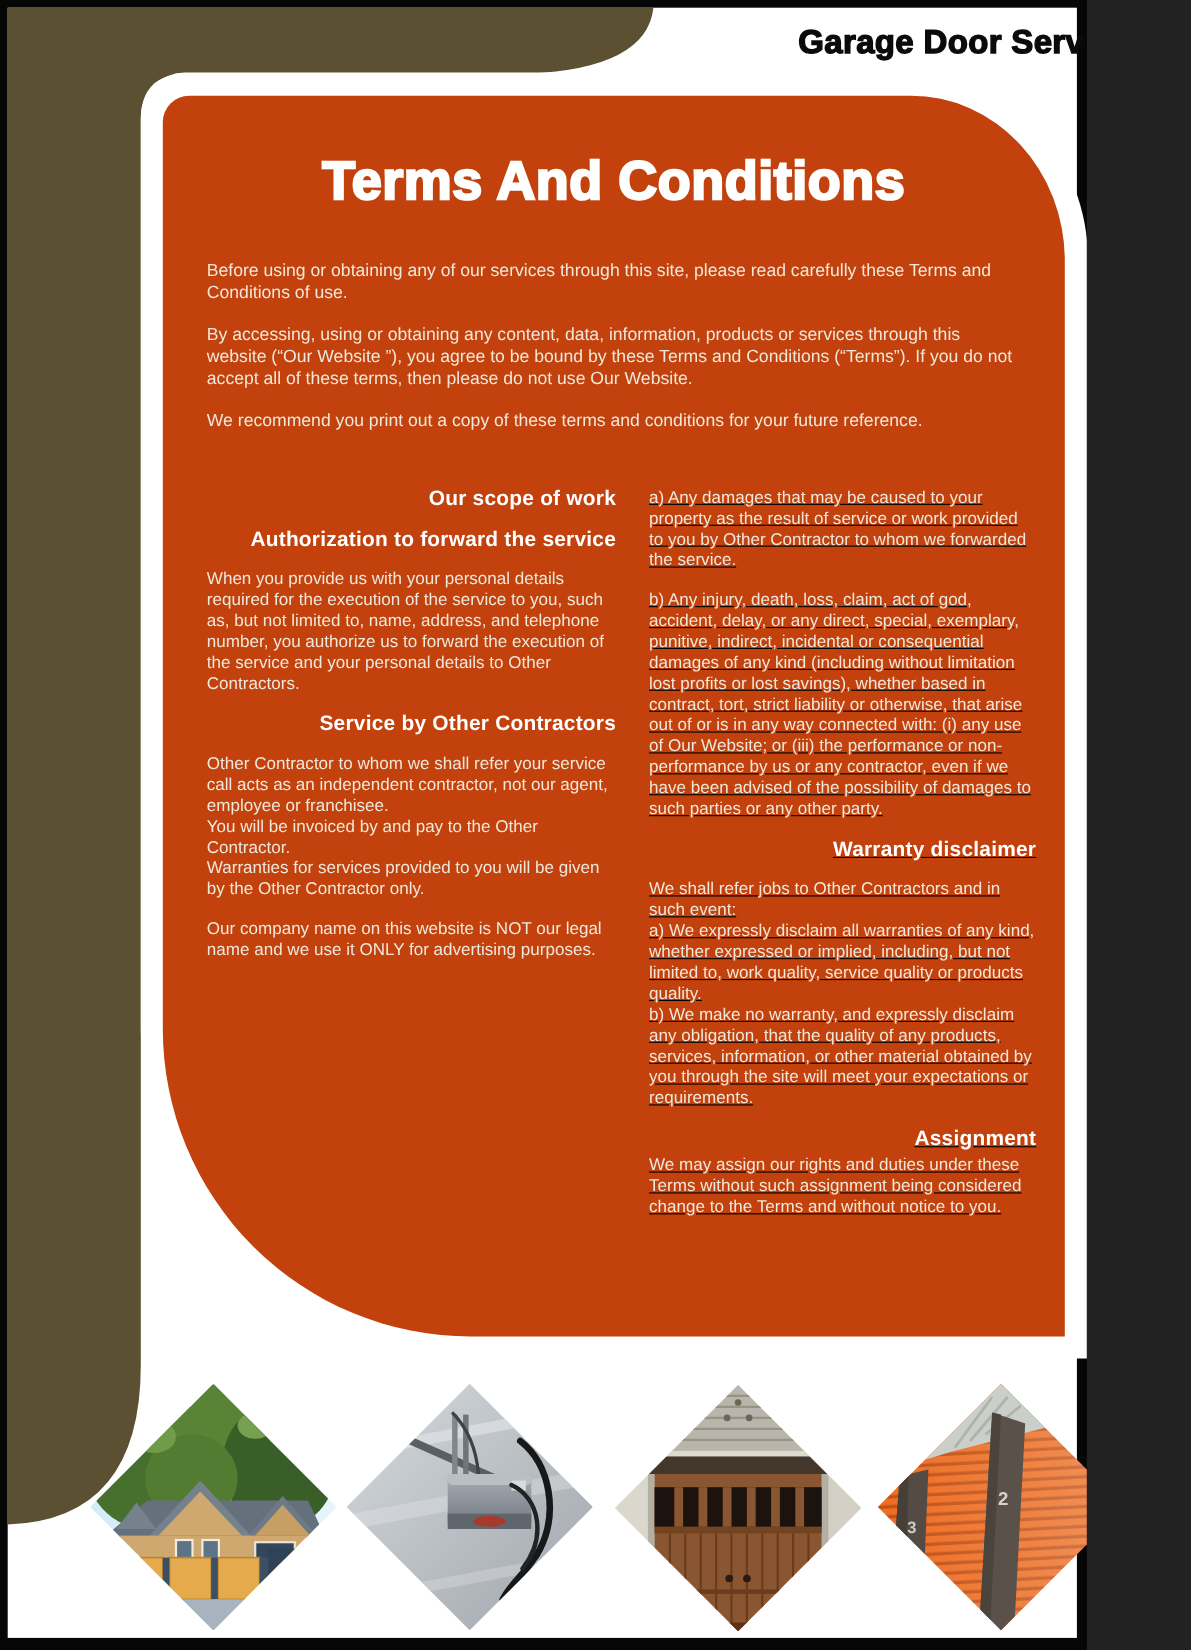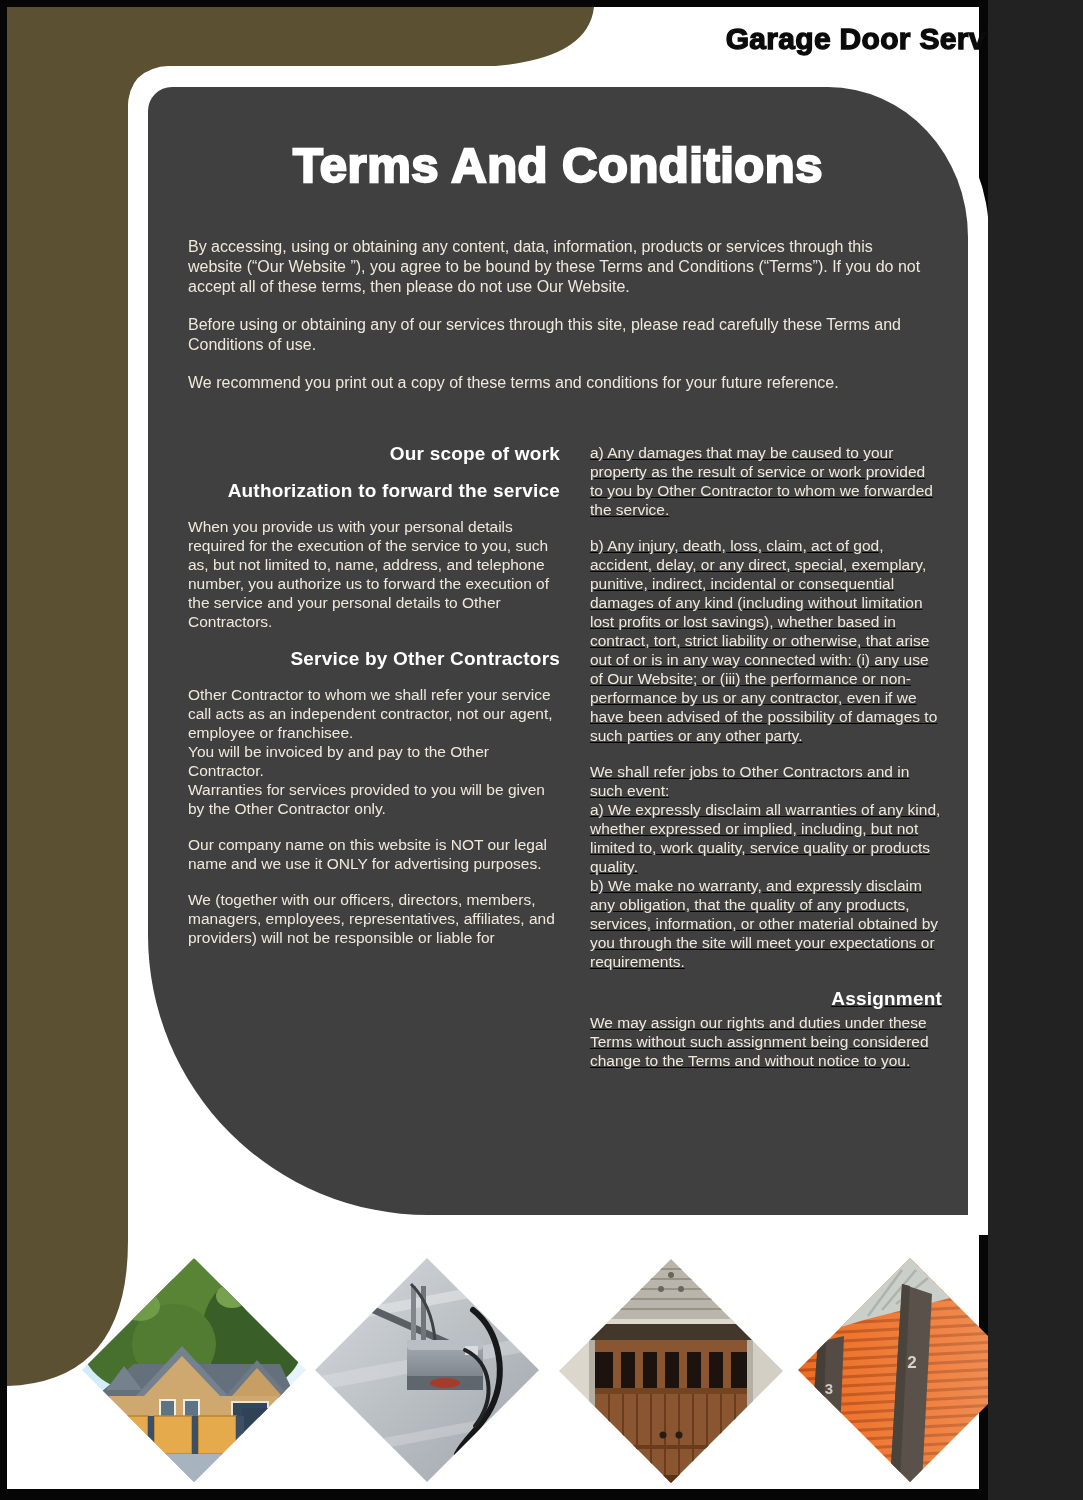--- a/index.html
+++ b/index.html
@@ -5,21 +5,21 @@
   html,body{margin:0;padding:0;background:#222;}
   .page{position:relative;width:988px;height:1500px;background:#060606;overflow:hidden;
         font-family:"Liberation Sans", sans-serif;}
   .white-bg{position:absolute;left:7px;top:7px;right:9px;bottom:11px;background:#ffffff;}
   .bg-svg{position:absolute;left:0;top:0;}
   .brand{position:absolute;left:712px;top:22px;width:330px;text-align:center;
          font-size:30px;font-weight:700;color:#0b0b0b;-webkit-text-stroke:1.3px #0b0b0b;
          letter-spacing:.3px;}
   .card-frame{position:absolute;left:128px;top:66px;width:861px;height:1169px;background:#ffffff;
          border-radius:40px 160px 0 300px / 40px 170px 0 300px;}
-  .card{position:absolute;left:148px;top:87px;width:820px;height:1128px;background:#404040;
+  .card{position:absolute;left:148px;top:87px;width:820px;height:1128px;background:#c2410c;
          border-radius:24px 140px 0 280px / 24px 150px 0 280px;}
   .card-title{position:absolute;left:0;right:0;top:50px;text-align:center;color:#ffffff;
          font-size:49px;font-weight:700;-webkit-text-stroke:2.3px #ffffff;letter-spacing:.5px;}
   .intro{position:absolute;left:40px;top:150px;width:742px;}
   .cols{position:absolute;left:40px;top:356px;}
   .col-left{position:absolute;left:0;top:0;width:372px;}
   .col-right{position:absolute;left:402px;top:0;width:352px;text-decoration:underline;}
   .p{margin:0 0 17px;color:#efe8db;font-size:15.5px;line-height:19px;white-space:pre-line;}
   .intro .p{font-size:16px;line-height:20px;margin-bottom:18px;}
   .h{margin:0 0 15px;color:#ffffff;font-size:19px;font-weight:700;letter-spacing:.2px;text-align:right;}
@@ -41,40 +41,40 @@
   </svg>
 
   <div class="brand">Garage Door Service</div>
 
   <div class="card-frame"></div>
 
   <div class="card">
     <div class="card-title">Terms And Conditions</div>
 
     <div class="intro">
+      <p class="p">Before using or obtaining any of our services through this site, please read carefully these Terms and Conditions of use.</p>
       <p class="p">By accessing, using or obtaining any content, data, information, products or services through this website (“Our Website ”), you agree to be bound by these Terms and Conditions (“Terms”). If you do not accept all of these terms, then please do not use Our Website.</p>
-      <p class="p">Before using or obtaining any of our services through this site, please read carefully these Terms and Conditions of use.</p>
       <p class="p">We recommend you print out a copy of these terms and conditions for your future reference.</p>
     </div>
 
     <div class="cols">
       <div class="col-left">
         <div class="h">Our scope of work</div>
         <div class="h">Authorization to forward the service</div>
         <p class="p">When you provide us with your personal details required for the execution of the service to you, such as, but not limited to, name, address, and telephone number, you authorize us to forward the execution of the service and your personal details to Other Contractors.</p>
         <div class="h">Service by Other Contractors</div>
         <p class="p">Other Contractor to whom we shall refer your service call acts as an independent contractor, not our agent, employee or franchisee.
 You will be invoiced by and pay to the Other Contractor.
 Warranties for services provided to you will be given by the Other Contractor only.</p>
         <p class="p">Our company name on this website is NOT our legal name and we use it ONLY for advertising purposes.</p>
-        <p class="p">We (together with our officers, directors, members, managers, employees, representatives, affiliates, and providers) will not be responsible or liable for</p>
       </div>
       <div class="col-right">
         <p class="p">a) Any damages that may be caused to your property as the result of service or work provided to you by Other Contractor to whom we forwarded the service.</p>
         <p class="p">b) Any injury, death, loss, claim, act of god, accident, delay, or any direct, special, exemplary, punitive, indirect, incidental or consequential damages of any kind (including without limitation lost profits or lost savings), whether based in contract, tort, strict liability or otherwise, that arise out of or is in any way connected with: (i) any use of Our Website; or (iii) the performance or non-performance by us or any contractor, even if we have been advised of the possibility of damages to such parties or any other party.</p>
+        <div class="h">Warranty disclaimer</div>
         <p class="p">We shall refer jobs to Other Contractors and in such event:
 a) We expressly disclaim all warranties of any kind, whether expressed or implied, including, but not limited to, work quality, service quality or products quality.
 b) We make no warranty, and expressly disclaim any obligation, that the quality of any products, services, information, or other material obtained by you through the site will meet your expectations or requirements.</p>
         <div class="h tight">Assignment</div>
         <p class="p">We may assign our rights and duties under these Terms without such assignment being considered change to the Terms and without notice to you.</p>
       </div>
     </div>
   </div>
 
   <div class="diamond d1">

